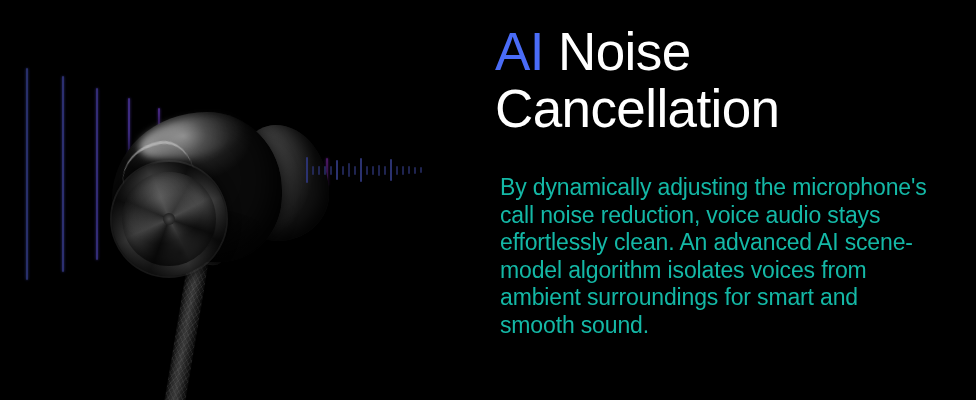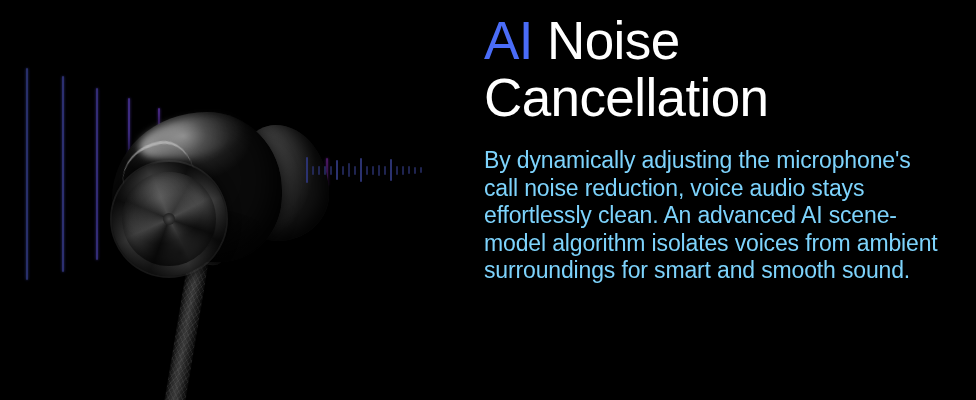--- a/index.html
+++ b/index.html
@@ -71,25 +71,25 @@
       #121212 47%,#4a4a4a 60%,#0f0f0f 73%,#3f3f3f 86%,#2b2b2b 100%);
     box-shadow:inset 0 0 14px rgba(0,0,0,.85);}
   .disc-vig{position:absolute;left:18px;top:68px;width:94px;height:94px;border-radius:50%;
     background:radial-gradient(circle at 40% 28%,rgba(255,255,255,.16),transparent 52%),
                radial-gradient(circle at 62% 86%,rgba(0,0,0,.72),transparent 60%);}
   .disc-hub{position:absolute;left:59px;top:109px;width:12px;height:12px;border-radius:50%;
     background:radial-gradient(circle,#4a4a4a,#101010);}
 
   
   #copy{position:absolute;left:484px;top:0;width:470px;height:400px;}
-  #headline{margin:0;padding-top:12px;font-size:53px;line-height:57px;
+  #headline{margin:11px;padding-top:12px;font-size:53px;line-height:57px;
     font-weight:400;color:#ffffff;letter-spacing:-.6px;}
   #headline .ai{color:#4a6cf7;}
-  #para{margin:0;padding-top:21px;font-size:23px;line-height:27.5px;
-    font-weight:400;color:#7dd3fc;letter-spacing:-.15px;max-width:455px;}
+  #para{margin:16px;padding-top:21px;font-size:23px;line-height:27.5px;
+    font-weight:400;color:#14b8a6;letter-spacing:-.15px;max-width:455px;}
 </style>
 </head>
 <body>
 
 <div id="stage">
 
   <div id="funnel">
       <div class="fbar" style="left: 26px; top: 68px; width: 2px; height: 212px; background: linear-gradient(rgb(43, 50, 112), rgb(43, 50, 112)); opacity: 0.95; box-shadow: rgb(43, 50, 112) 0px 0px 3px;"></div>
       <div class="fbar" style="left: 62px; top: 76px; width: 2px; height: 196px; background: linear-gradient(rgb(47, 50, 118), rgb(47, 50, 118)); opacity: 0.95; box-shadow: rgb(47, 50, 118) 0px 0px 3px;"></div>
       <div class="fbar" style="left: 96px; top: 88px; width: 2px; height: 172px; background: linear-gradient(rgb(56, 48, 128), rgb(56, 48, 128)); opacity: 0.92; box-shadow: rgb(56, 48, 128) 0px 0px 3px;"></div>

